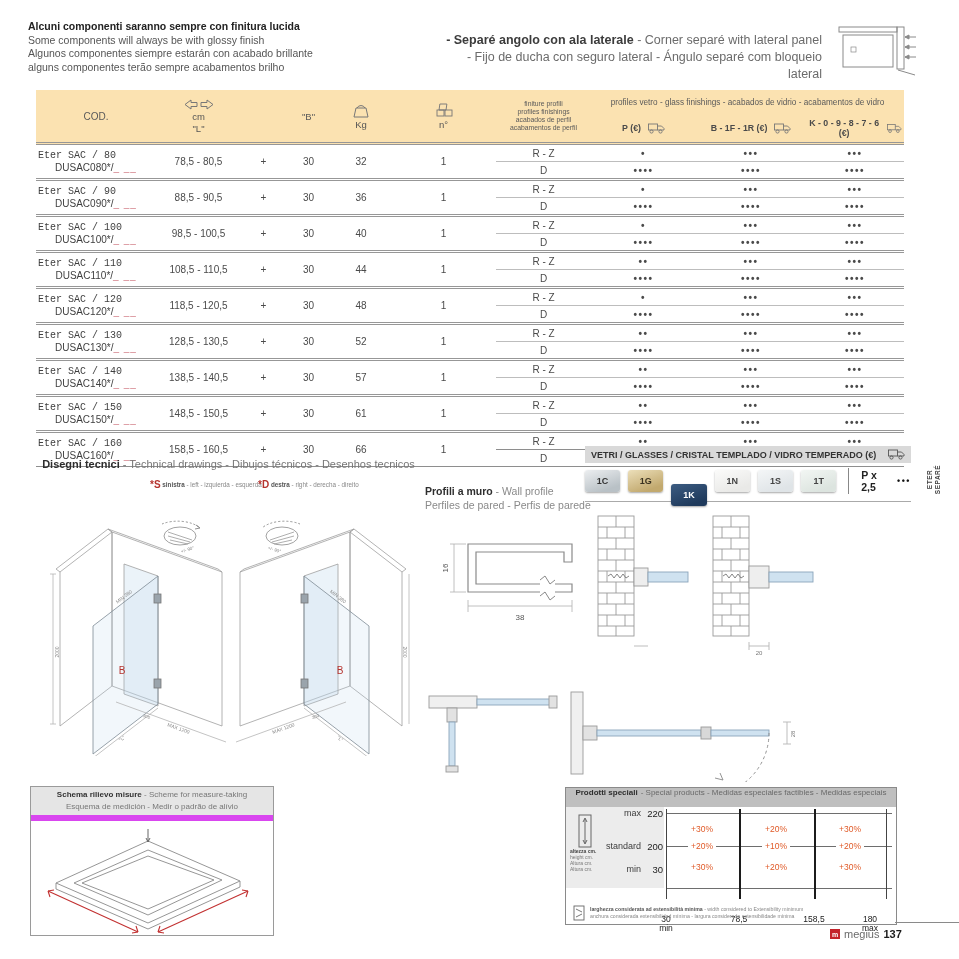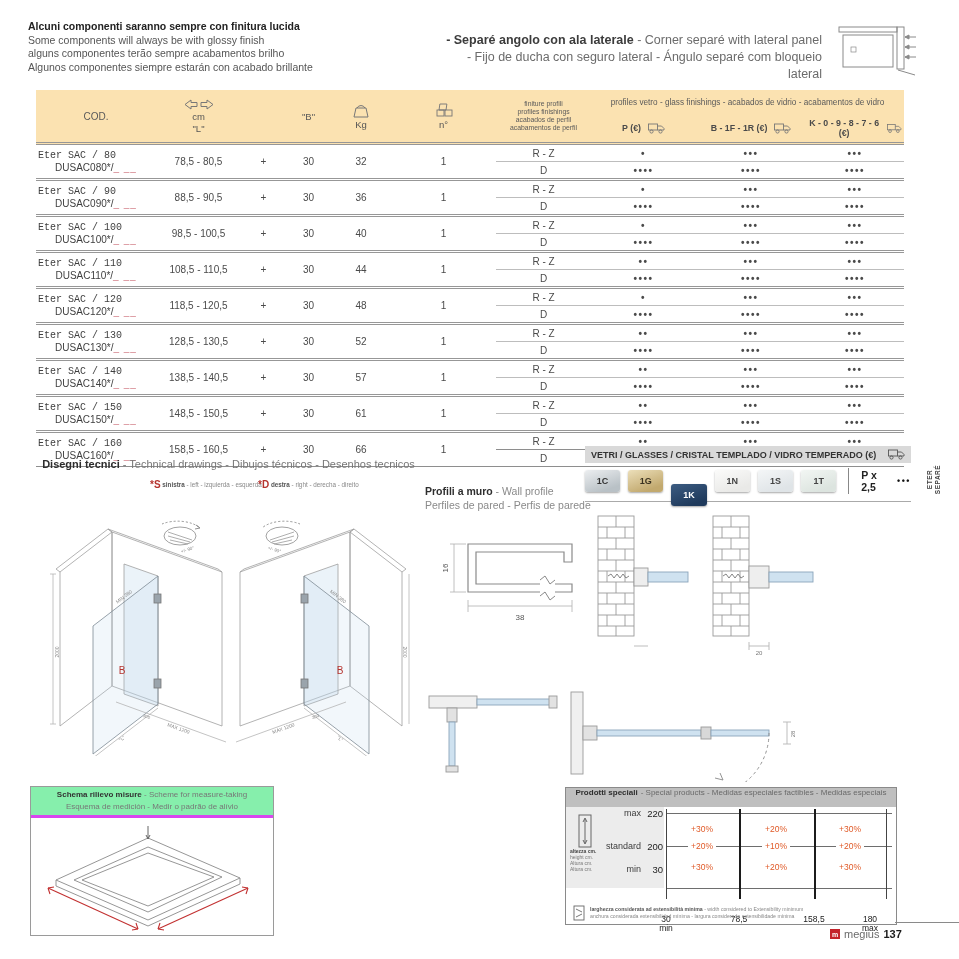--- a/index.html
+++ b/index.html
@@ -47,21 +47,21 @@
   .swatch{width:42px;height:22px;border-radius:3px;display:flex;align-items:center;justify-content:center;
           font-size:9px;font-weight:bold;box-shadow:0 1px 2px rgba(0,0,0,.35);}
   .vdiv{width:1px;height:26px;background:#888;margin:0 4px;}
   .pfactor{font-size:10.5px;font-weight:bold;color:#222;}
   .vdots{font-size:9px;font-weight:bold;letter-spacing:1.5px;color:#111;}
   
   .side-tab{position:absolute;left:904px;top:472px;width:58px;transform:rotate(-90deg);transform-origin:center;
             text-align:center;font-size:6.5px;font-weight:bold;color:#444;line-height:7.5px;letter-spacing:.5px;}
   
   .schema{position:absolute;left:30px;top:786px;width:242px;height:148px;border:1px solid #9a9a9a;}
-  .schema-head{height:26px;background:#86efac;border-bottom:3px solid #d946ef;text-align:center;
+  .schema-head{height:26px;background:#e5e5e5;border-bottom:6px solid #d946ef;text-align:center;
                font-size:8px;line-height:12px;color:#777;padding-top:2px;}
   .schema-head .b{font-weight:bold;color:#333;}
   
   .special{position:absolute;left:565px;top:787px;width:330px;height:136px;border:1px solid #8a8a8a;background:#fff;}
   .special-head{height:19px;background:#bfbfbf;display:flex;align-items:flex-start;justify-content:center;
                 font-size:8px;color:#6a6a6a;}
   .special-head .b{font-weight:bold;color:#2e2e2e;margin-right:3px;}
   .sp-left{position:absolute;left:0;top:19px;width:98px;height:81px;background:#ececec;}
   .sp-rowlabel{position:absolute;font-size:9px;color:#3c3c3c;right:255px;transform:translateY(-50%);text-align:right;width:70px;}
   .sp-rowval{position:absolute;font-size:9.5px;color:#222;right:233px;transform:translateY(-50%);text-align:right;width:20px;}
@@ -88,22 +88,22 @@
   .absolute{position:absolute;}
 </style>
 </head>
 <body>
 
 <div class="page">
 
   <div class="notes">
     <div class="b">Alcuni componenti saranno sempre con finitura lucida</div>
     <div>Some components will always be with glossy finish</div>
+    <div>Algunos componentes siempre estarán con acabado brillante</div>
     <div>alguns componentes terão sempre acabamentos brilho</div>
-    <div>Algunos componentes siempre estarán con acabado brillante</div>
   </div>
 
   <div class="title">
     <div><span class="b">- Separé angolo con ala laterale</span><span> - Corner separé with lateral panel</span></div>
     <div>- Fijo de ducha con seguro lateral - Ángulo separé com bloqueio lateral</div>
   </div>
 
   <svg class="mini-diagram" width="80" height="54" viewBox="0 0 80 54">
     <g stroke="#8a8a8a" fill="none" stroke-width="1">
       <rect x="1" y="3" width="58" height="5"></rect>

